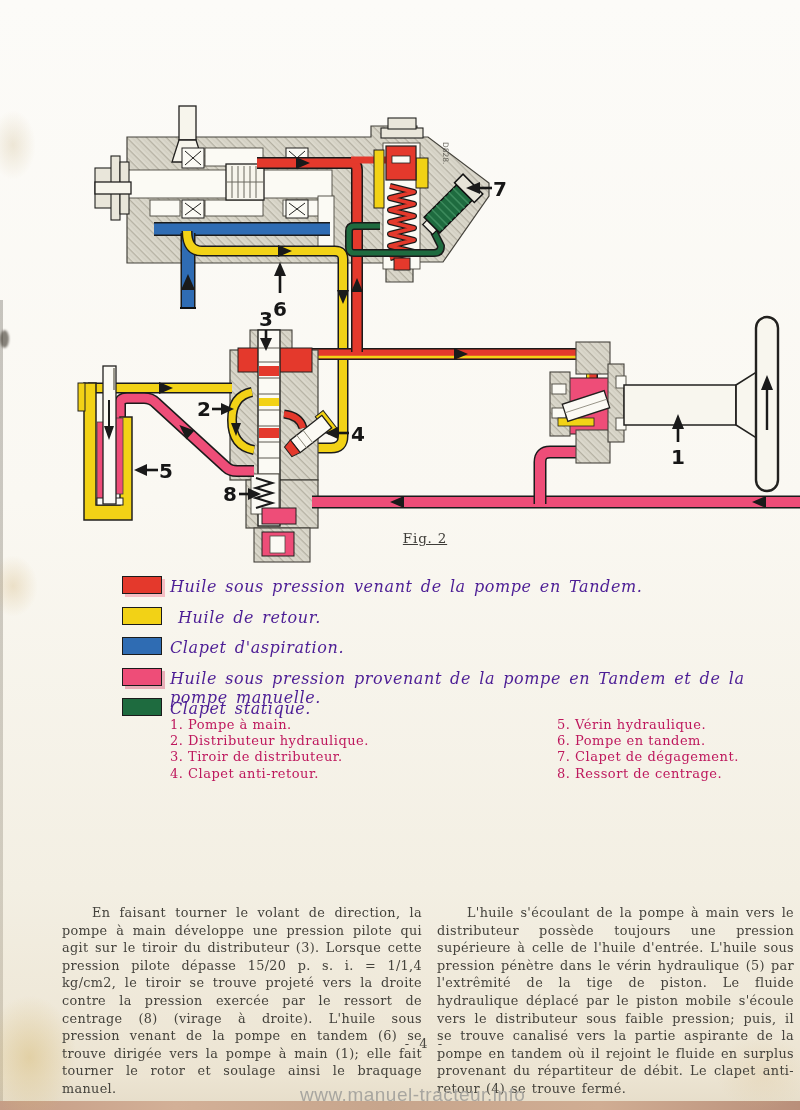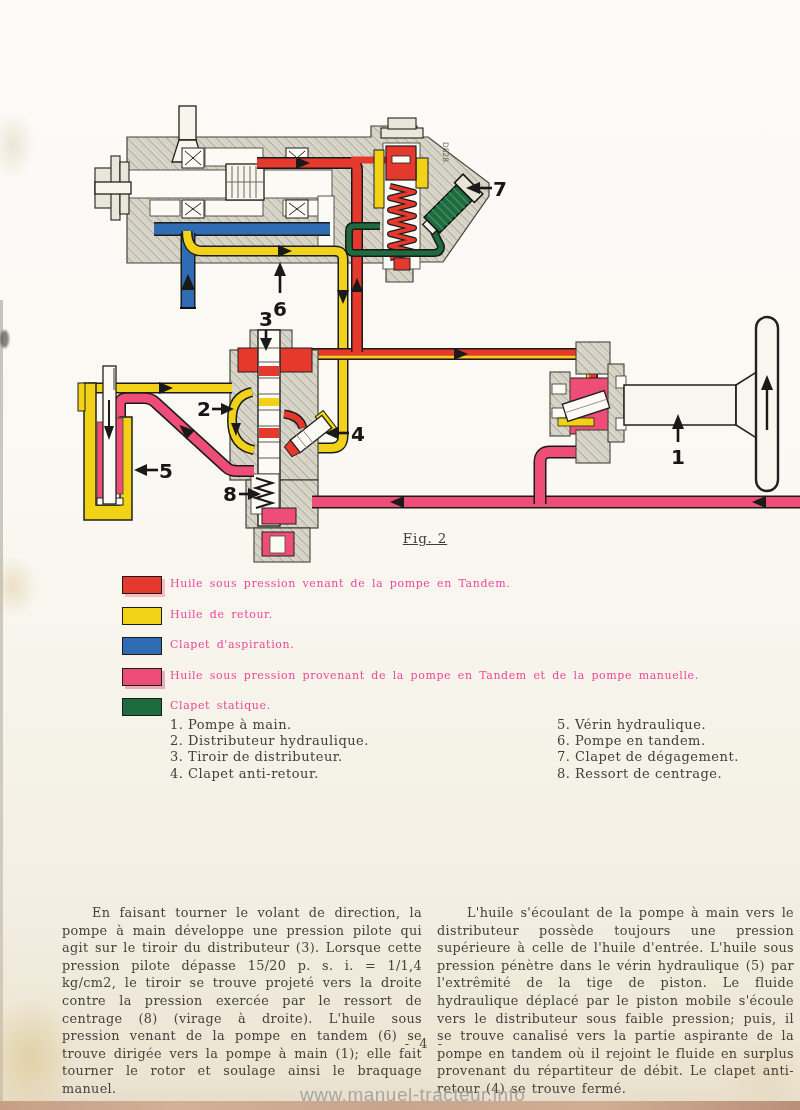--- a/index.html
+++ b/index.html
@@ -16,25 +16,25 @@
   .pf{fill:none;stroke-linejoin:round;stroke-linecap:butt;}
   .mech{fill:#f7f5ec;stroke:#22211f;stroke-width:1.3;}
   .mech2{fill:#e9e6da;stroke:#22211f;stroke-width:1.1;}
   .chan{fill:#fbfaf4;stroke:#4a483f;stroke-width:0.9;}
   .arrow{fill:#1a1a1a;}
   .lbl{font-family:"DejaVu Sans","Liberation Sans",sans-serif;font-weight:700;font-size:20px;fill:#161616;}
   .lline{stroke:#161616;stroke-width:2.6;}
   
   .figcap{left:50px;top:529px;width:750px;text-align:center;color:#3e3c38;
           font-size:13.5px;letter-spacing:0.8px;line-height:18px;text-decoration:underline;}
-  .legend-label{font-size:11px;color:#ec4899;letter-spacing:0.6px;word-spacing:2.5px;}
+  .legend-label{font-size:16px;color:#4c1d95;letter-spacing:0.6px;word-spacing:2.5px;font-style:italic;}
   .sw{position:absolute;left:122px;width:38px;height:16px;border:1.7px solid #1b1b1b;}
   .legend-row:nth-of-type(1) .sw{box-shadow:3px 3px 0 rgba(242,120,140,.45);}
   .legend-row:nth-of-type(4) .sw{box-shadow:3px 3px 0 rgba(205,40,85,.35);}
-  .plist{font-size:13px;color:#404040;letter-spacing:0.5px;line-height:16.2px;}
+  .plist{font-size:13px;color:#be185d;letter-spacing:0.5px;line-height:16.2px;}
   .bodycol{font-size:12.8px;color:#44423c;letter-spacing:0.35px;word-spacing:1.5px;
            line-height:17.6px;text-align:justify;text-indent:30px;margin-top:20px;}
   .pageno{left:50px;top:1036px;width:750px;text-align:center;font-size:13px;
           letter-spacing:3px;color:#4a4842;}
   .wmark{left:300px;top:1084px;font-family:Liberation Sans, sans-serif;
          font-size:19px;color:#a8a6a0;letter-spacing:0.5px;}
   
   .edgeL{left:0;top:0;width:4px;height:365px;
          background:linear-gradient(180deg,#141414 0%,#2b2а28 60%,#3a372f 85%,rgba(60,55,45,0));}
   .edgeL2{left:0;top:300px;width:3px;height:810px;background:linear-gradient(180deg,rgba(40,35,25,.25),rgba(90,75,50,.18));}
@@ -298,21 +298,21 @@
   <div>Fig. 2</div>
 </div>
 
 <div>
   <div class="legend-row">
     <span class="sw" style="top: 576px; background-color: rgb(228, 57, 44);"></span>
     <span class="abs legend-label" style="left:170px;top:577px">Huile sous pression venant de la pompe en Tandem.</span>
   </div>
   <div class="legend-row">
     <span class="sw" style="top: 607px; background-color: rgb(242, 210, 22);"></span>
-    <span class="abs legend-label" style="left:170px;top:608px">Huile de retour.</span>
+    <span class="abs legend-label" style="left:178px;top:608px">Huile de retour.</span>
   </div>
   <div class="legend-row">
     <span class="sw" style="top: 637px; background-color: rgb(47, 108, 179);"></span>
     <span class="abs legend-label" style="left:170px;top:638px">Clapet d'aspiration.</span>
   </div>
   <div class="legend-row">
     <span class="sw" style="top: 668px; background-color: rgb(238, 77, 120);"></span>
     <span class="abs legend-label" style="left:170px;top:669px">Huile sous pression provenant de la pompe en Tandem et de la pompe manuelle.</span>
   </div>
   <div class="legend-row">

